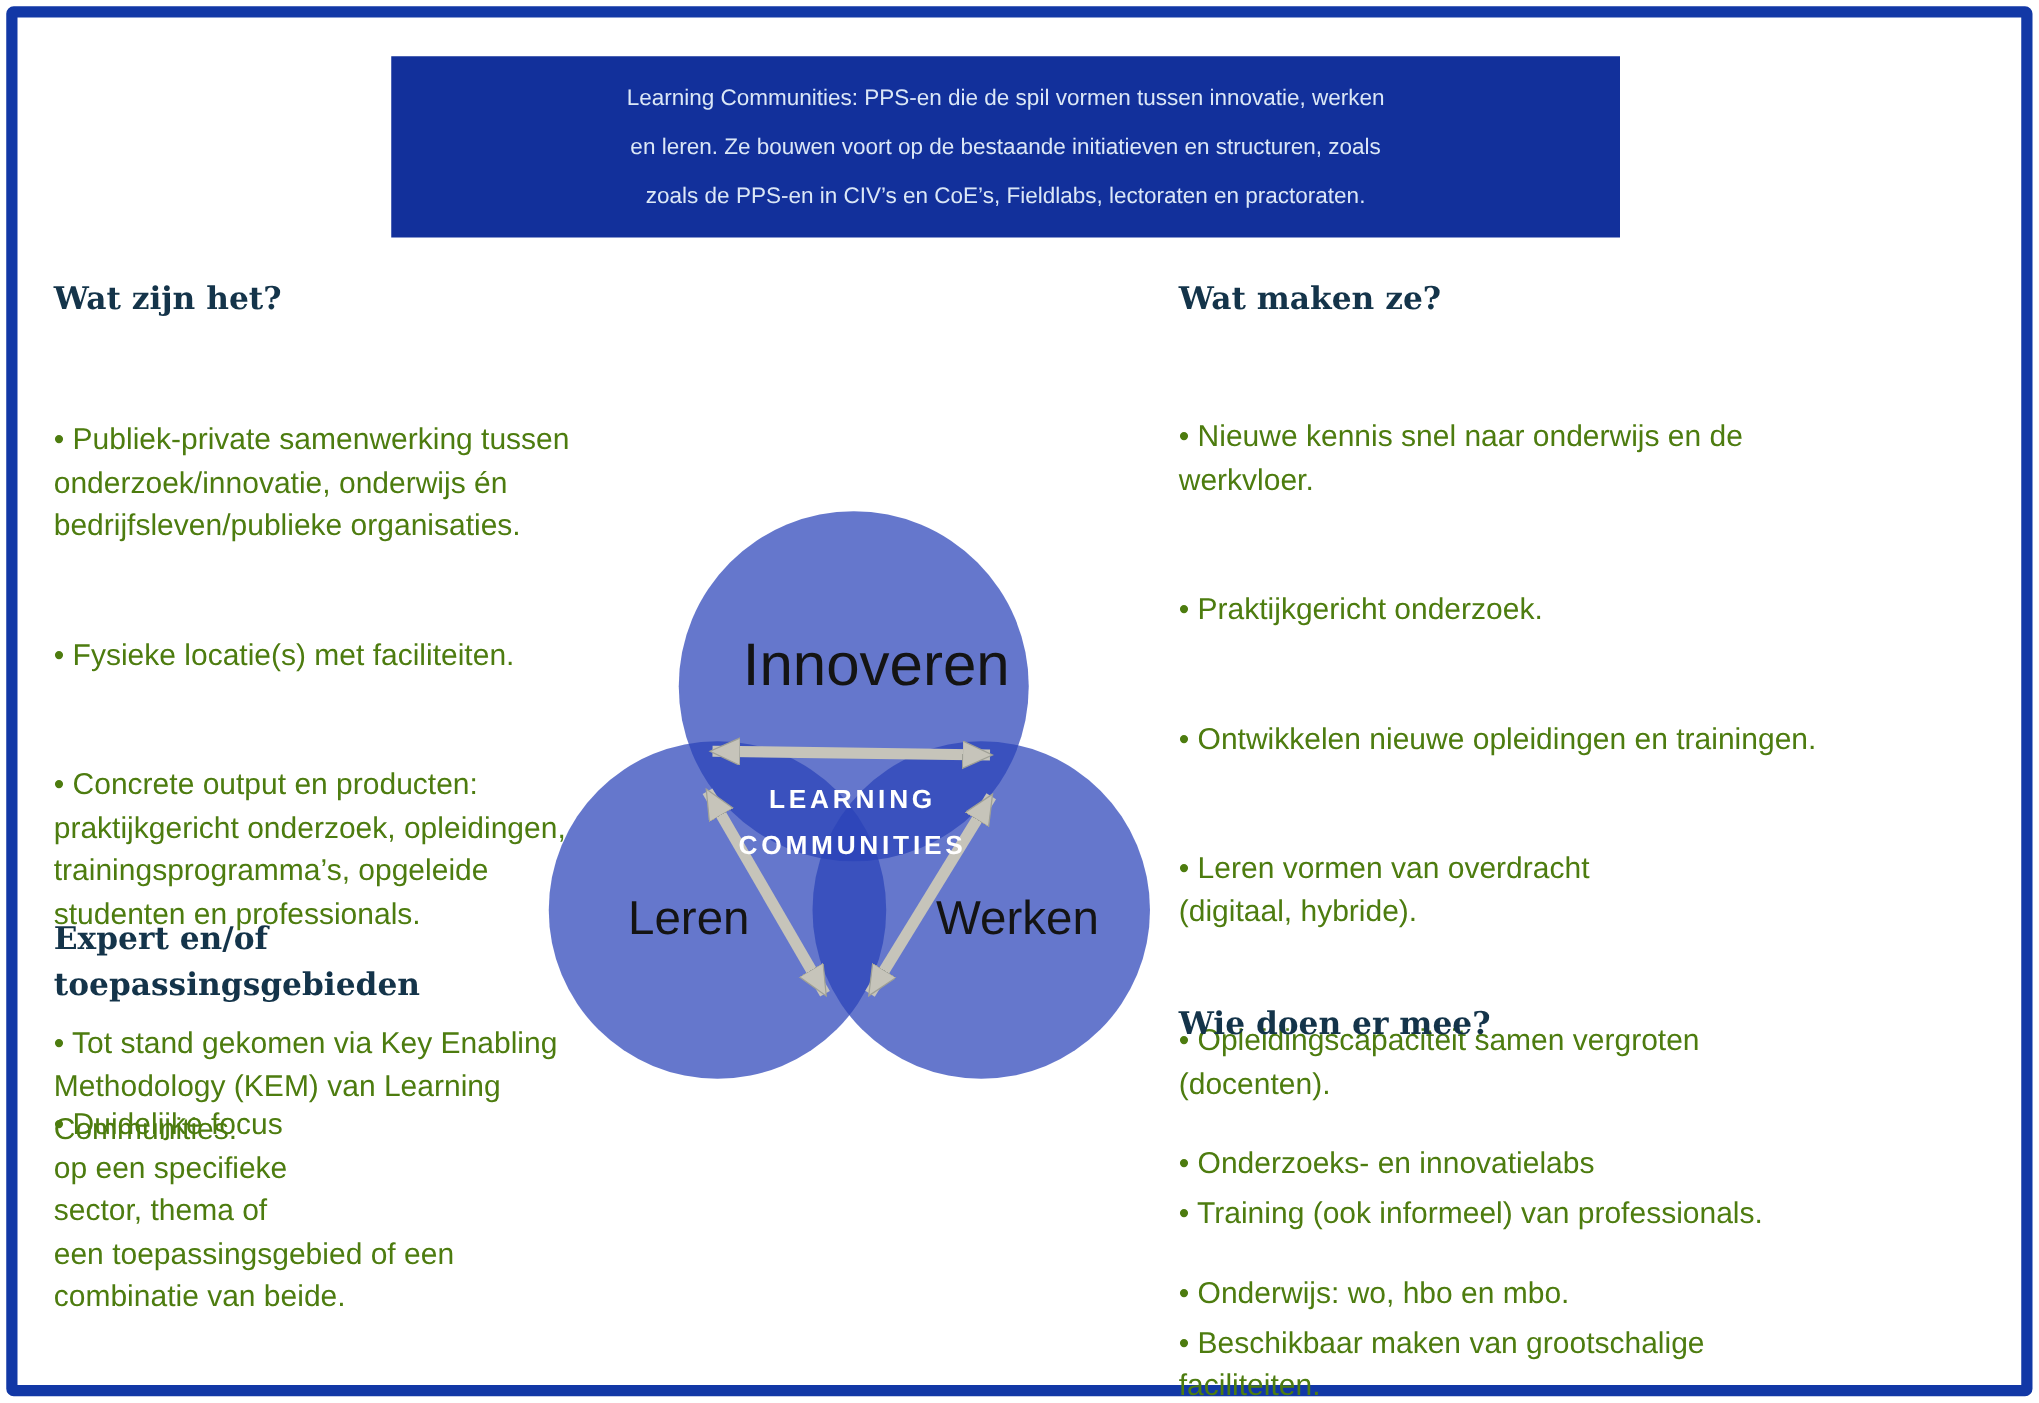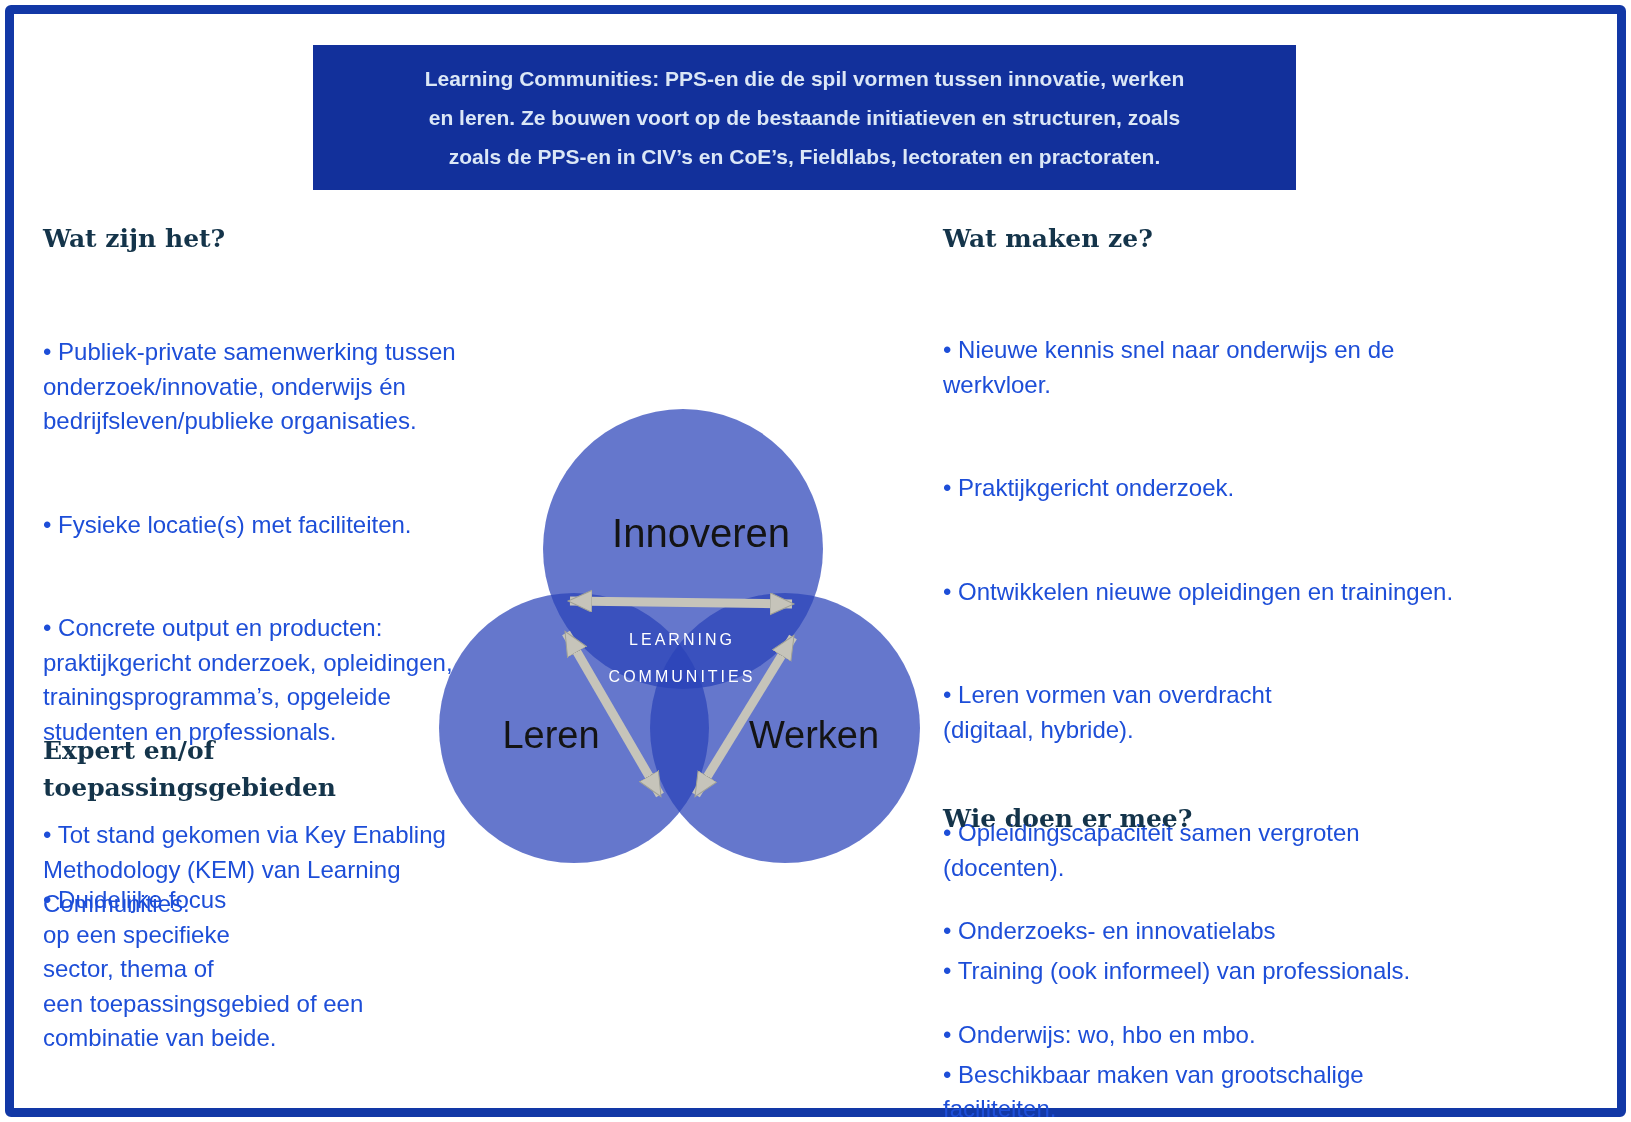--- a/index.html
+++ b/index.html
@@ -2,38 +2,38 @@
 <html><head>
 <meta charset="utf-8">
 <style>
   html,body{margin:0;padding:0;background:#ffffff;}
   .canvas{position:relative;width:1631px;height:1122px;background:#ffffff;overflow:hidden;
           font-family:"Liberation Sans",sans-serif;}
   .frame{position:absolute;left:5px;top:5px;right:5px;bottom:5px;
          border:9px solid #1238a6;border-radius:6px;background:#ffffff;}
   .banner{position:absolute;left:313px;top:45px;width:983px;height:145px;background:#12309b;
           display:flex;align-items:center;justify-content:center;}
-  .banner-text{color:#dbe7f6;font-size:21px;line-height:39px;text-align:center;white-space:pre-line;font-weight:bold;}
+  .banner-text{color:#dbe7f6;font-size:18px;line-height:39px;text-align:center;white-space:pre-line;}
   .col{position:absolute;}
   .h-serif{font-family:"DejaVu Serif","Liberation Serif",serif;font-weight:700;color:#14344a;
            font-size:25px;line-height:37px;white-space:pre-line;margin:0;}
-  .bullets{color:#1d4ed8;font-size:24px;line-height:34.5px;white-space:pre;margin:0;}
+  .bullets{color:#4d7c0f;font-size:24px;line-height:34.5px;white-space:pre;margin:0;}
   .bullets div{margin:0;}
   
   .venn{position:absolute;left:430px;top:395px;width:495px;height:478px;}
   .vcircle{position:absolute;border-radius:50%;background:rgba(42,66,185,0.72);}
   .c-innoveren{left:113px;top:14px;width:280px;height:280px;}
   .c-leren{left:9px;top:198px;width:270px;height:270px;}
   .c-werken{left:220px;top:198px;width:270px;height:270px;}
   .vlabel{position:absolute;color:#141414;text-align:center;font-size:38px;line-height:40px;}
-  .vl-innoveren{left:131px;top:118px;width:280px;font-size:40px;}
+  .vl-innoveren{left:131px;top:118px;width:280px;font-size:48px;}
   .vl-leren{left:21px;top:320px;width:200px;}
   .vl-werken{left:284px;top:320px;width:200px;}
-  .center-label{position:absolute;color:#ffffff;text-align:center;font-size:16px;
-                letter-spacing:3px;line-height:26px;}
+  .center-label{position:absolute;color:#ffffff;text-align:center;font-size:21px;
+                letter-spacing:3px;line-height:26px;font-weight:bold;}
   .cl-1{left:132px;top:232px;width:240px;}
   .cl-2{left:112px;top:269px;width:280px;}
   .arrows{position:absolute;left:0;top:0;width:495px;height:478px;}
 </style>
 </head>
 <body>
 
 <div class="canvas">
   <div class="frame"></div>
 

